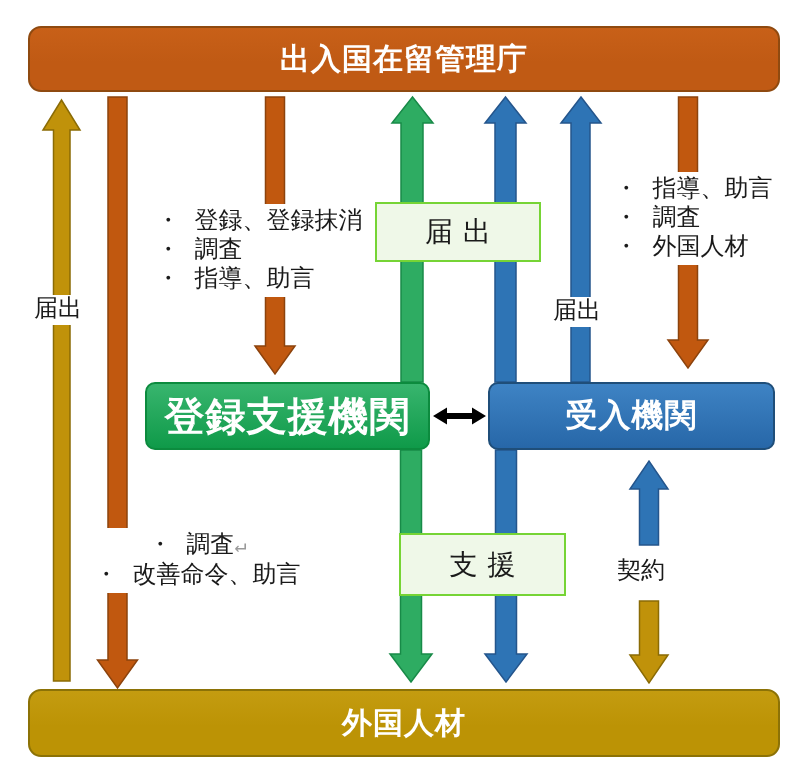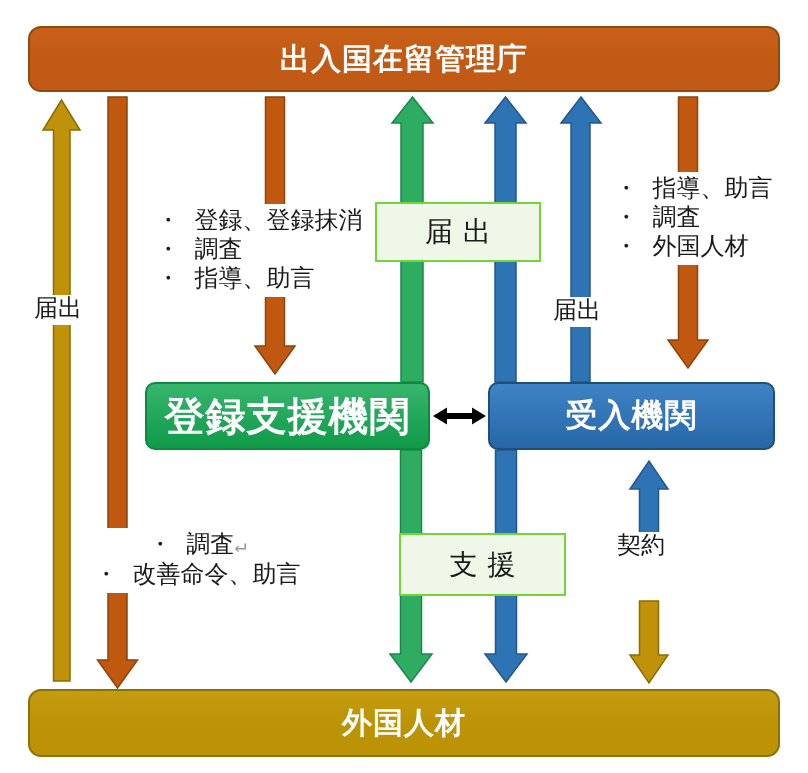--- a/index.html
+++ b/index.html
@@ -38,21 +38,21 @@
     font-size:28px;color:var(--text_black,#1a1a1a);
   }
   .tag-notify{left:375px;top:202px;width:166px;height:60px;letter-spacing:10px;padding-left:10px;}
   .tag-support{left:375px;top:533px;width:167px;height:63px;letter-spacing:10px;padding-left:10px;margin-left:24px;}
   .plain-label{
     position:absolute;background:#fff;font-size:24px;line-height:28px;
     padding:1px 3px;white-space:nowrap;
   }
   .lbl-notify-left{left:31px;top:295px;}
   .lbl-notify-right{left:550px;top:297px;}
-  .lbl-contract{left:614px;top:532px;}
+  .lbl-contract{left:614px;top:557px;}
   .bullets{
     position:absolute;background:#fff;font-size:24px;line-height:29px;
     padding:3px 6px;white-space:nowrap;
   }
   .bl-left-upper{left:150px;top:172px;margin-top:32px;}
   .bl-right-upper{left:608px;top:172px;}
   .bl-left-lower{left:88px;top:528px;text-align:center;}
   .return-mark{color:var(--return_mark_gray,#9a9a9a);font-size:20px;}
 </style>
 </head>

